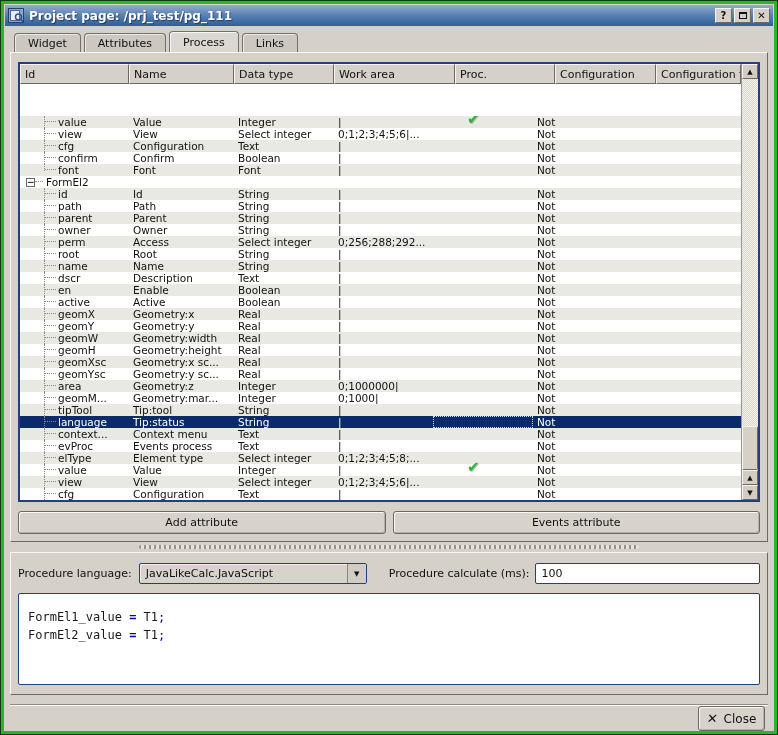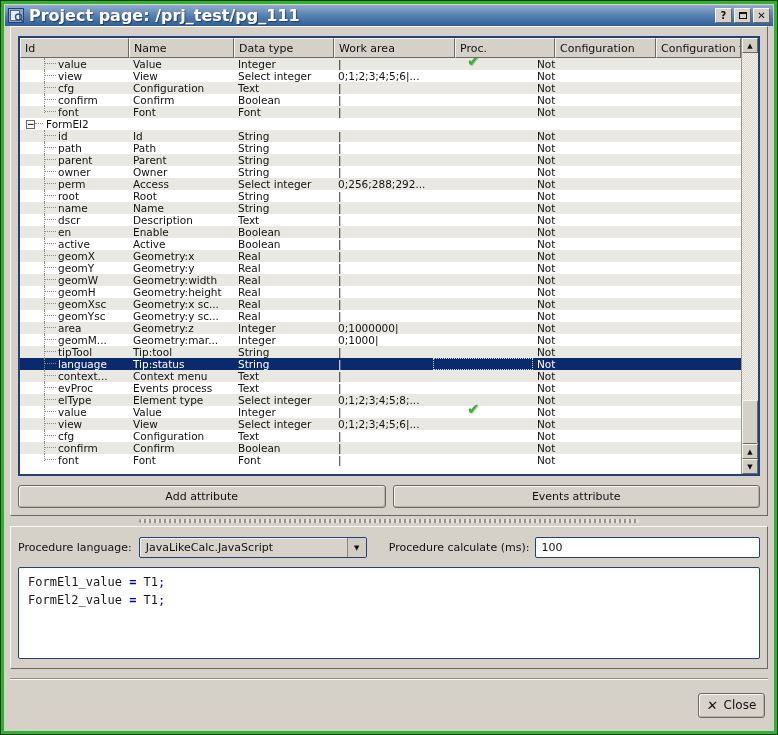--- a/index.html
+++ b/index.html
@@ -15,21 +15,21 @@
     display:flex; flex-direction:column;
   }
 
   
   .titlebar {
     height:21px; flex:none;
     background:linear-gradient(#93adcf 0%, #5c84b4 45%, #2f5e99 100%);
     display:flex; align-items:center; padding:0 3px;
   }
   .title-icon { width:16px; height:15px; flex:none; display:flex; }
-  .title-text { color:#fff; font-weight:bold; font-size:16px; margin-left:5px; flex:1;
+  .title-text { color:#fff; font-weight:bold; font-size:12px; margin-left:5px; flex:1;
     white-space:nowrap; text-shadow:1px 1px 1px rgba(0,0,0,.45); }
   .winbtn {
     width:17px; height:15px; margin-left:2px; flex:none;
     background:#d5d1c9; border:1px solid; border-color:#f7f5f0 #6d6962 #6d6962 #f7f5f0;
     display:flex; align-items:center; justify-content:center;
     font-size:10px; font-weight:bold; color:#111; cursor:default;
   }
   .max-glyph { width:8px; height:7px; border:1px solid #111; border-top-width:2px; display:inline-block; }
 
   
@@ -49,21 +49,21 @@
   .tabpanel {
     margin:0 5px; flex:none;
     border:1px solid; border-color:#f8f7f3 #6d6962 #6d6962 #f8f7f3;
     background:#d5d1c9; padding:9px 7px 7px;
   }
 
   .table-frame {
     height:440px; border:2px solid #24407b; background:#fff;
     display:flex; overflow:hidden;
   }
-  .table-main { flex:1; display:flex; flex-direction:column; overflow:hidden; }
+  .table-main { flex:1; display:flex; flex-direction:column; overflow:hidden;gap:32px; }
   .thead { display:flex; height:20px; flex:none; background:#d5d1c9; }
   .hcell {
     flex:none; padding:3px 4px 0; font-size:11px; color:#111; white-space:nowrap; overflow:hidden;
     background:#d5d1c9; border:1px solid; border-color:#f6f4ef #6d6962 #6d6962 #f6f4ef;
   }
   .tbody { flex:1; background:#fff; overflow:hidden; }
   .trow { display:flex; height:12px; line-height:12px; font-size:10.5px; color:#111; }
   .trow.even { background:#e9e8e3; }
   .trow.odd  { background:#ffffff; }
   .trow.selected { background:#0b2a6b; color:#fff; }
@@ -150,21 +150,21 @@
   }
   .lbl2 { margin-left:22px; }
   .calc-input {
     flex:1; height:21px; margin-left:6px; min-width:0;
     border:1px solid #24407b; border-radius:2px; background:#fff;
     font-family:inherit; font-size:11px; padding:0 5px; color:#111;
   }
   .code-editor {
     height:92px; background:#fff; border:1px solid #24407b; border-radius:2px;
     font-family:"DejaVu Sans Mono", monospace; font-size:12px; color:#1a1a1a;
-    padding:5px 9px; overflow:hidden;
+    padding:14px 9px; overflow:hidden;
   }
   .code-line { height:18px; line-height:18px; white-space:pre; }
   .op { color:#0000b2; }
   .op-eq { font-weight:bold; }
 
   
   .hsep { margin:9px 5px 0; height:2px; border-top:1px solid #8f8b83; border-bottom:1px solid #fbfaf7; flex:none; }
   .footer { flex:1; display:flex; align-items:center; justify-content:flex-end; padding:0 8px; }
   .close-btn { width:67px; height:25px; gap:6px; font-size:12px; }
   .x-glyph { font-weight:bold; font-size:13px; transform:skewX(-8deg); }
@@ -184,20 +184,26 @@
       </svg>
     </span>
     <span class="title-text">Project page: /prj_test/pg_111</span>
     <span class="winbtn">?</span>
     <span class="winbtn">
         <span class="max-glyph"></span>
       </span>
     <span class="winbtn">✕</span>
   </div>
 
+  <div class="tabbar">
+    <div class="tab">Widget</div>
+    <div class="tab">Attributes</div>
+    <div class="tab active">Process</div>
+    <div class="tab">Links</div>
+  </div>
 
   <div class="tabpanel">
     <div class="table-frame">
       <div class="table-main">
         <div class="thead">
             <div class="hcell" style="width: 109px;">Id</div>
             <div class="hcell" style="width: 105px;">Name</div>
             <div class="hcell" style="width: 100px;">Data type</div>
             <div class="hcell" style="width: 121px;">Work area</div>
             <div class="hcell" style="width: 100px;">Proc.</div>

